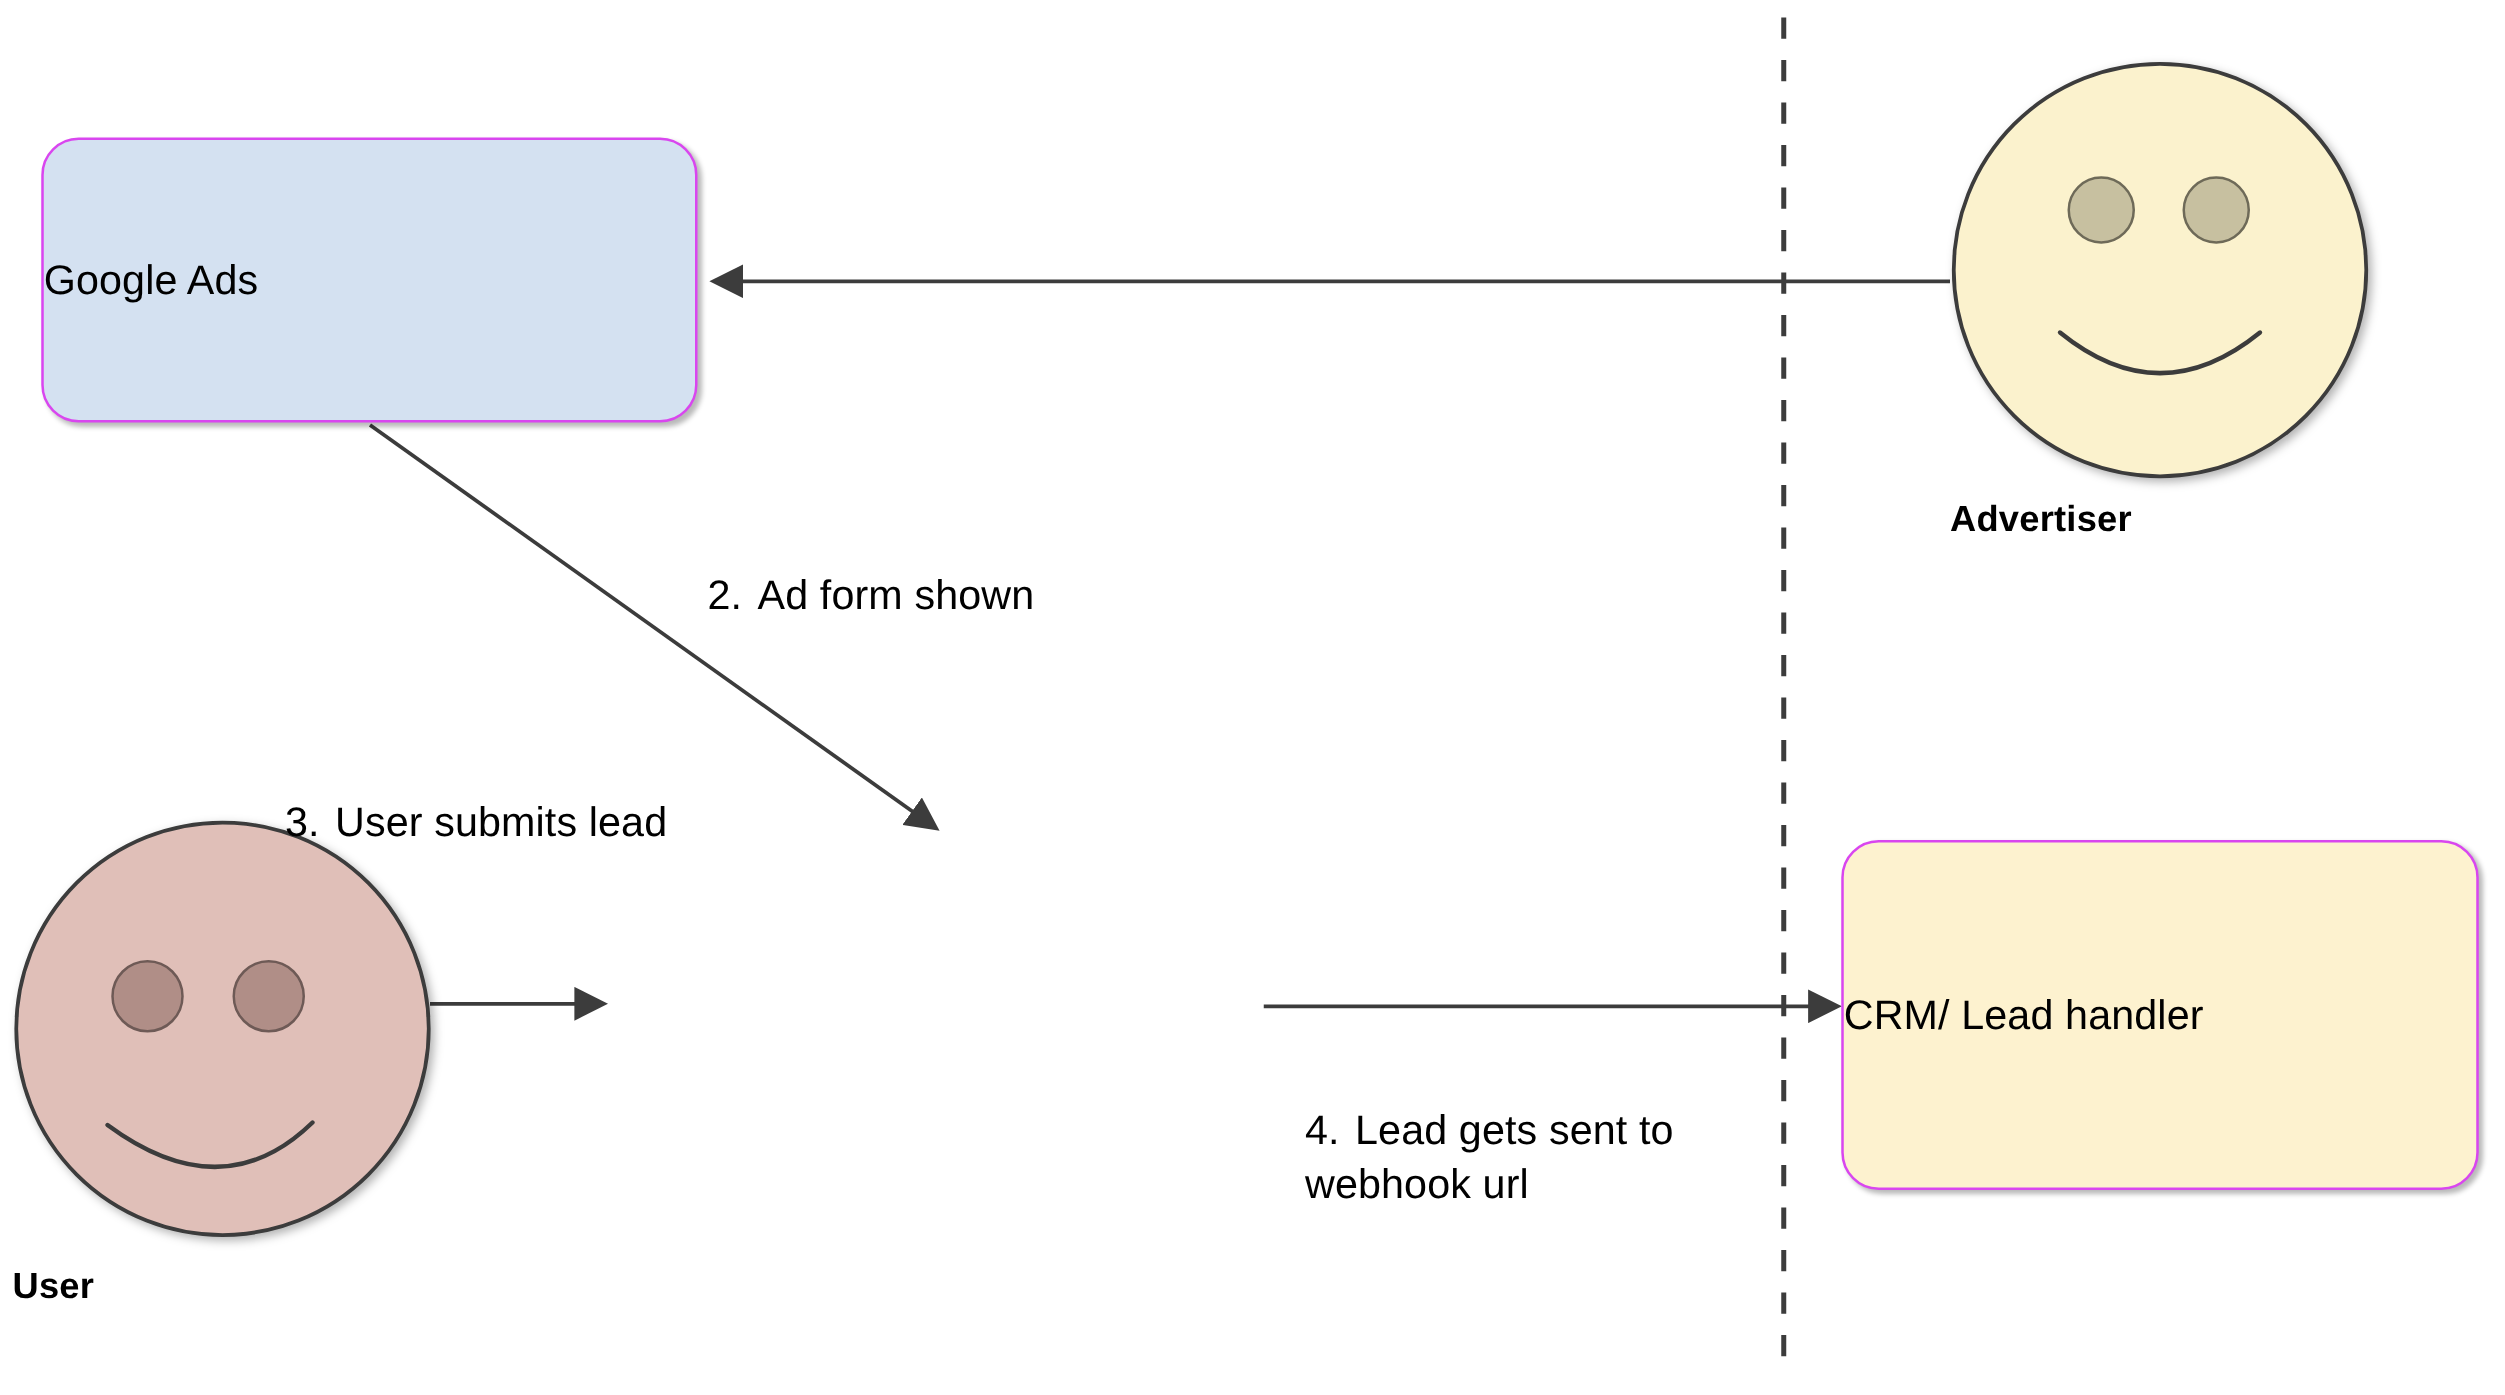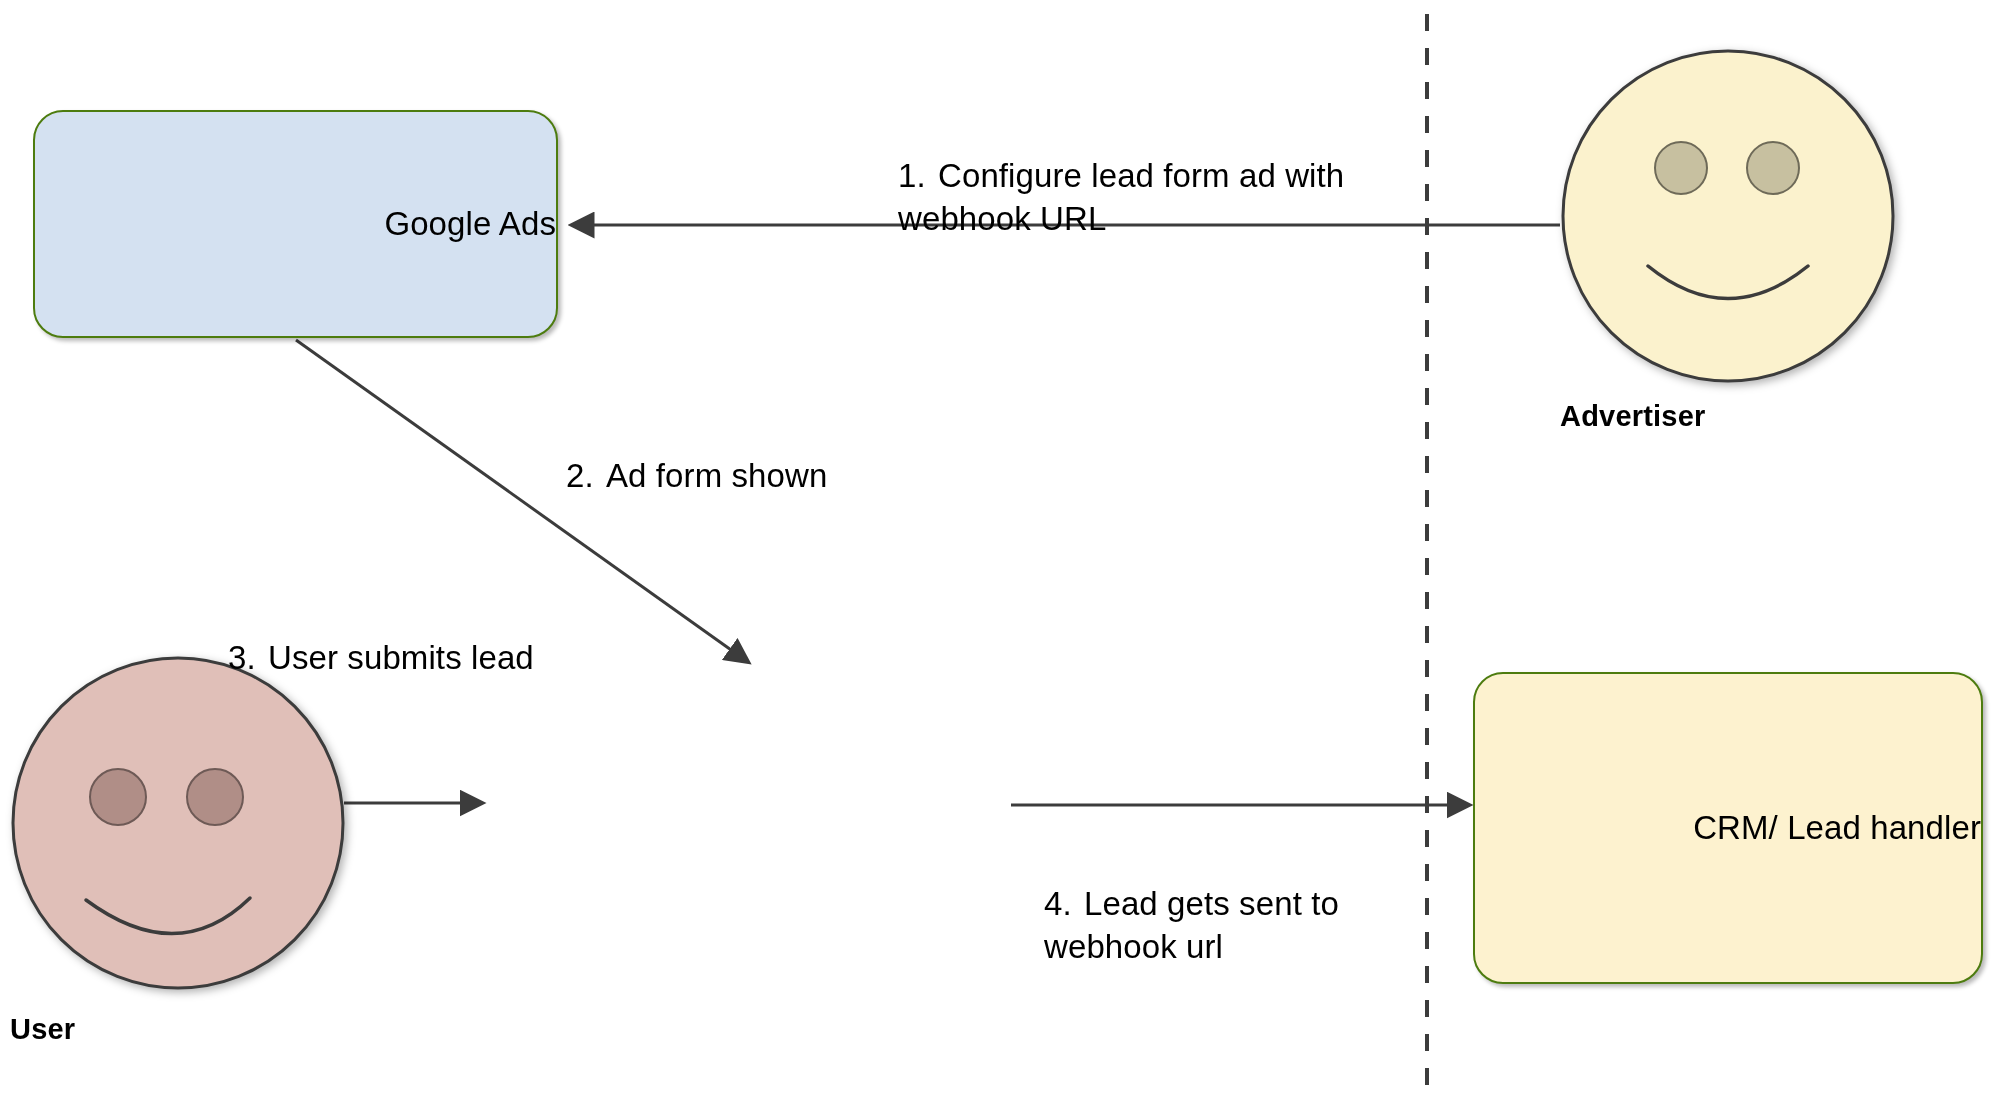--- a/index.html
+++ b/index.html
@@ -22,25 +22,25 @@
     position: absolute;
     left: 0;
     top: 0;
     width: 2004px;
     height: 1116px;
     pointer-events: none;
   }
   .node-box {
     position: absolute;
     box-sizing: border-box;
-    border: 2px solid #4d7c0f;
+    border: 2px solid #d946ef;
     border-radius: 30px;
     display: flex;
     align-items: center;
-    justify-content: flex-end;
+    justify-content: flex-start;
     text-align: center;
     box-shadow: 3px 3px 4px rgba(0,0,0,0.28);
   }
   .node-box .box-label {
     font-size: 33px;
     line-height: 1.33;
     color: #000000;
     letter-spacing: 0.1px;
     white-space: pre-line;
   }
@@ -55,21 +55,21 @@
     left: 487px;
     top: 669px;
     width: 523px;
     height: 275px;
     background: #d4e1f1;
   }
   #crm-box {
     left: 1473px;
     top: 672px;
     width: 510px;
-    height: 312px;
+    height: 280px;
     background: #fdf2cf;
   }
   .actor {
     position: absolute;
   }
   .actor-face {
     position: absolute;
     left: 0;
     top: 0;
     filter: drop-shadow(3px 3px 4px rgba(0,0,0,0.30));
@@ -164,24 +164,20 @@
   <div class="actor" id="user-actor">
     <svg class="actor-face" width="336" height="336" viewBox="0 0 336 336" xmlns="http://www.w3.org/2000/svg">
       <circle cx="168" cy="168" r="165" fill="#e0bfb8" stroke="#3c3c3c" stroke-width="3"></circle>
       <circle cx="108" cy="142" r="28" fill="#b08e87" stroke="#6e5a56" stroke-width="2"></circle>
       <circle cx="205" cy="142" r="28" fill="#b08e87" stroke="#6e5a56" stroke-width="2"></circle>
       <path d="M 76 245 Q 168 313 240 243" fill="none" stroke="#3c3c3c" stroke-width="3.5" stroke-linecap="round"></path>
     </svg>
     <div class="actor-name">User</div>
   </div>
 
-  <div class="edge-label" id="label-step-1">
-    <span class="lbl-num">1.</span><span class="lbl-txt">Configure lead form ad with
-webhook URL</span>
-  </div>
 
   <div class="edge-label" id="label-step-2">
     <span class="lbl-num">2.</span><span class="lbl-txt">Ad form shown</span>
   </div>
 
   <div class="edge-label" id="label-step-3">
     <span class="lbl-num">3.</span><span class="lbl-txt">User submits lead</span>
   </div>
 
   <div class="edge-label" id="label-step-4">

